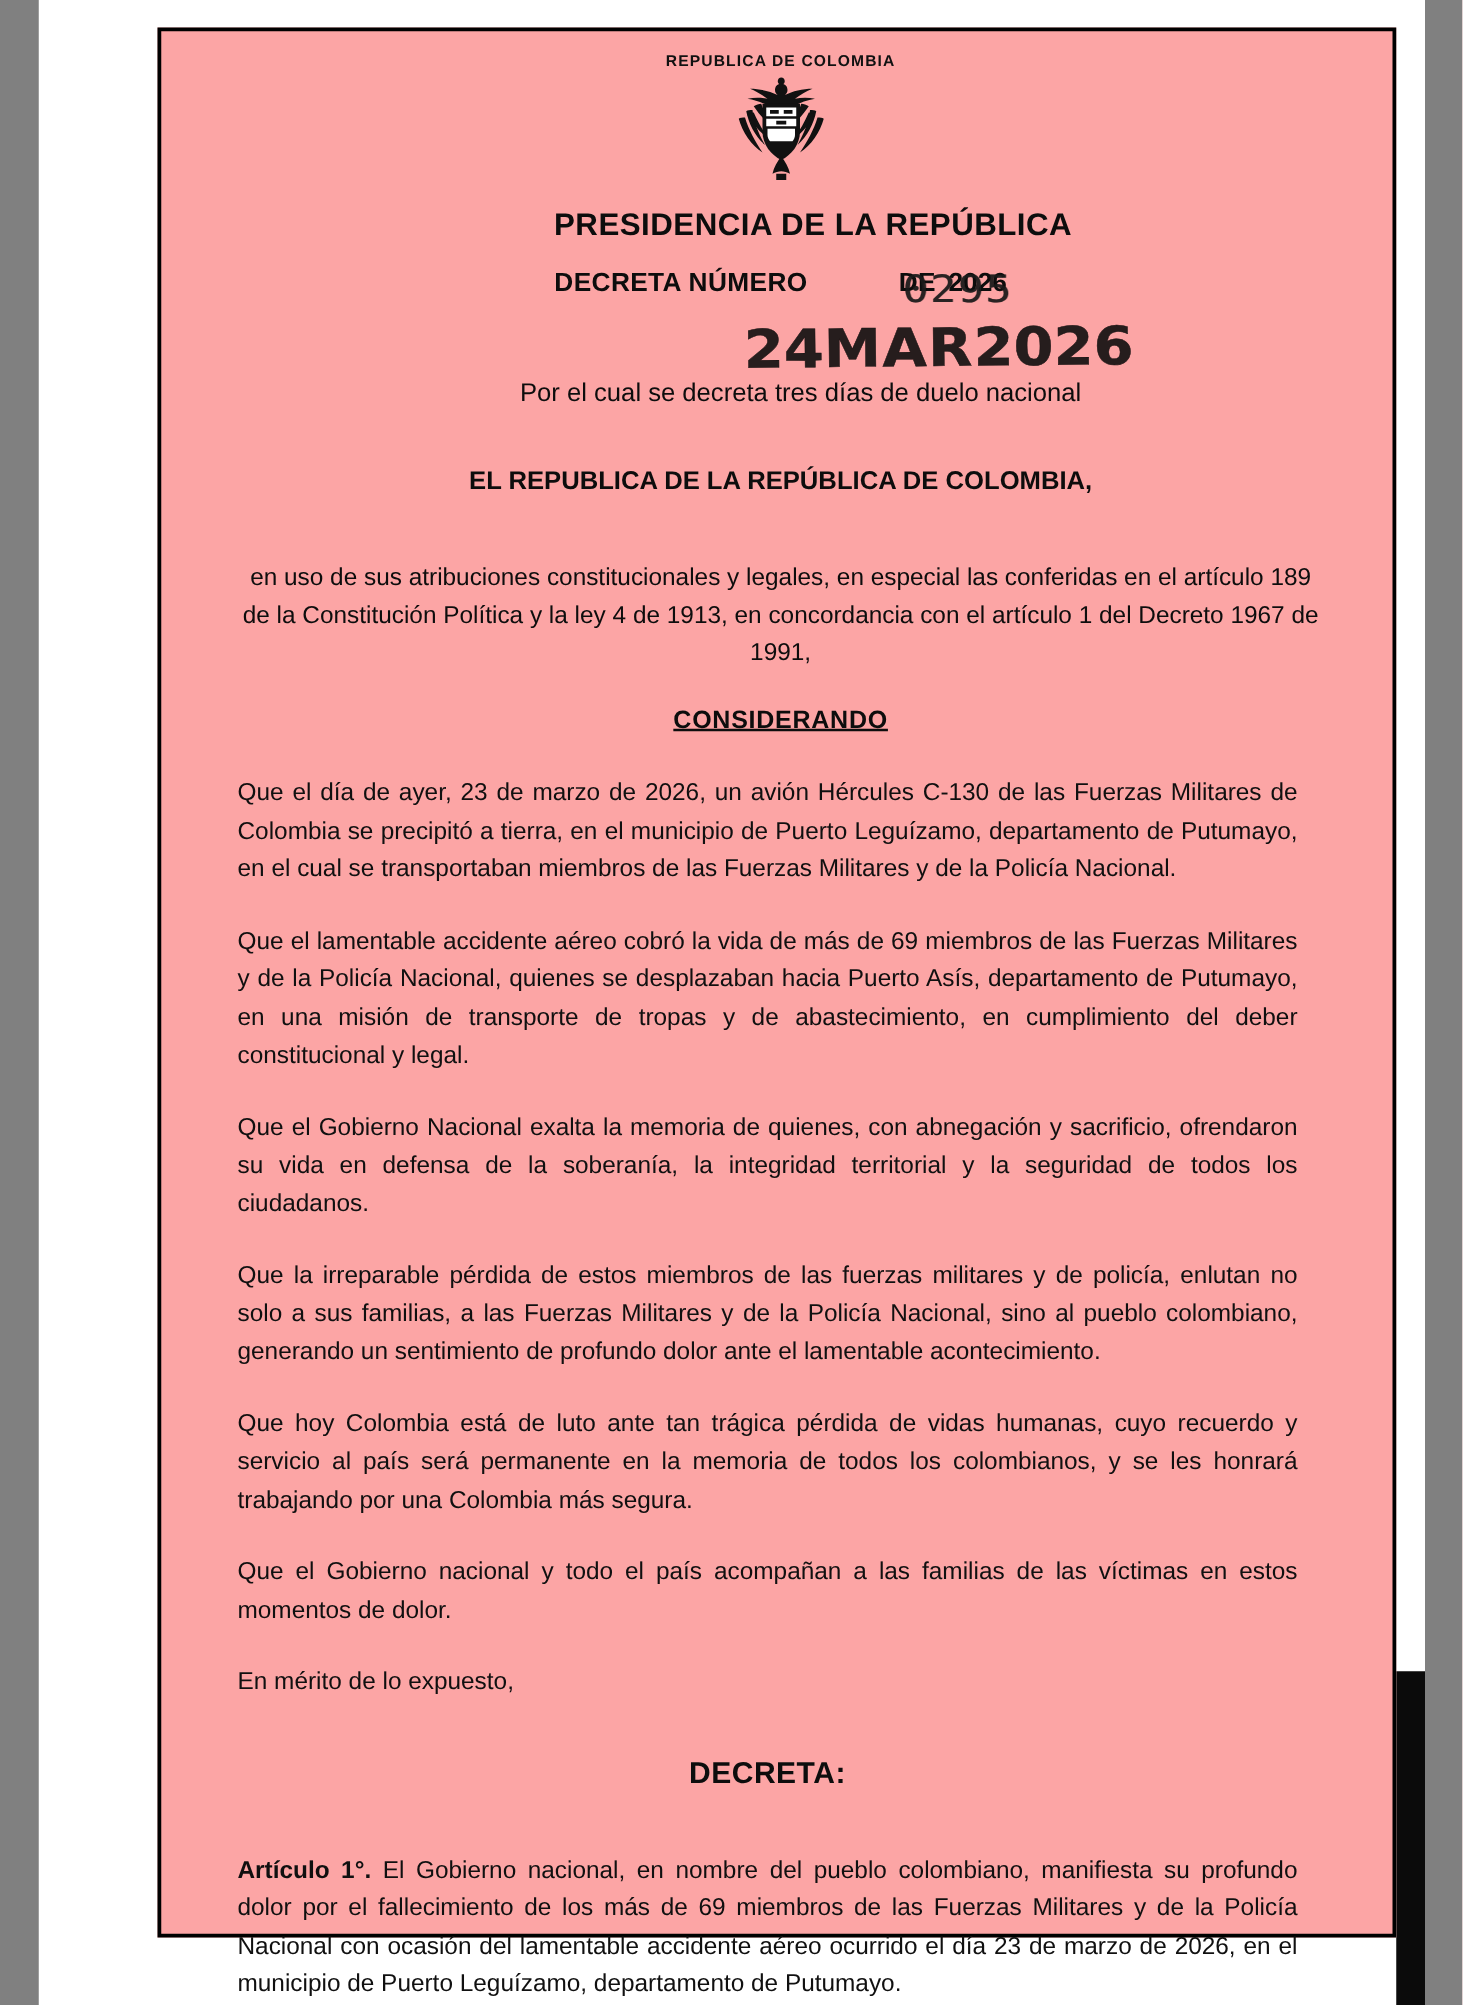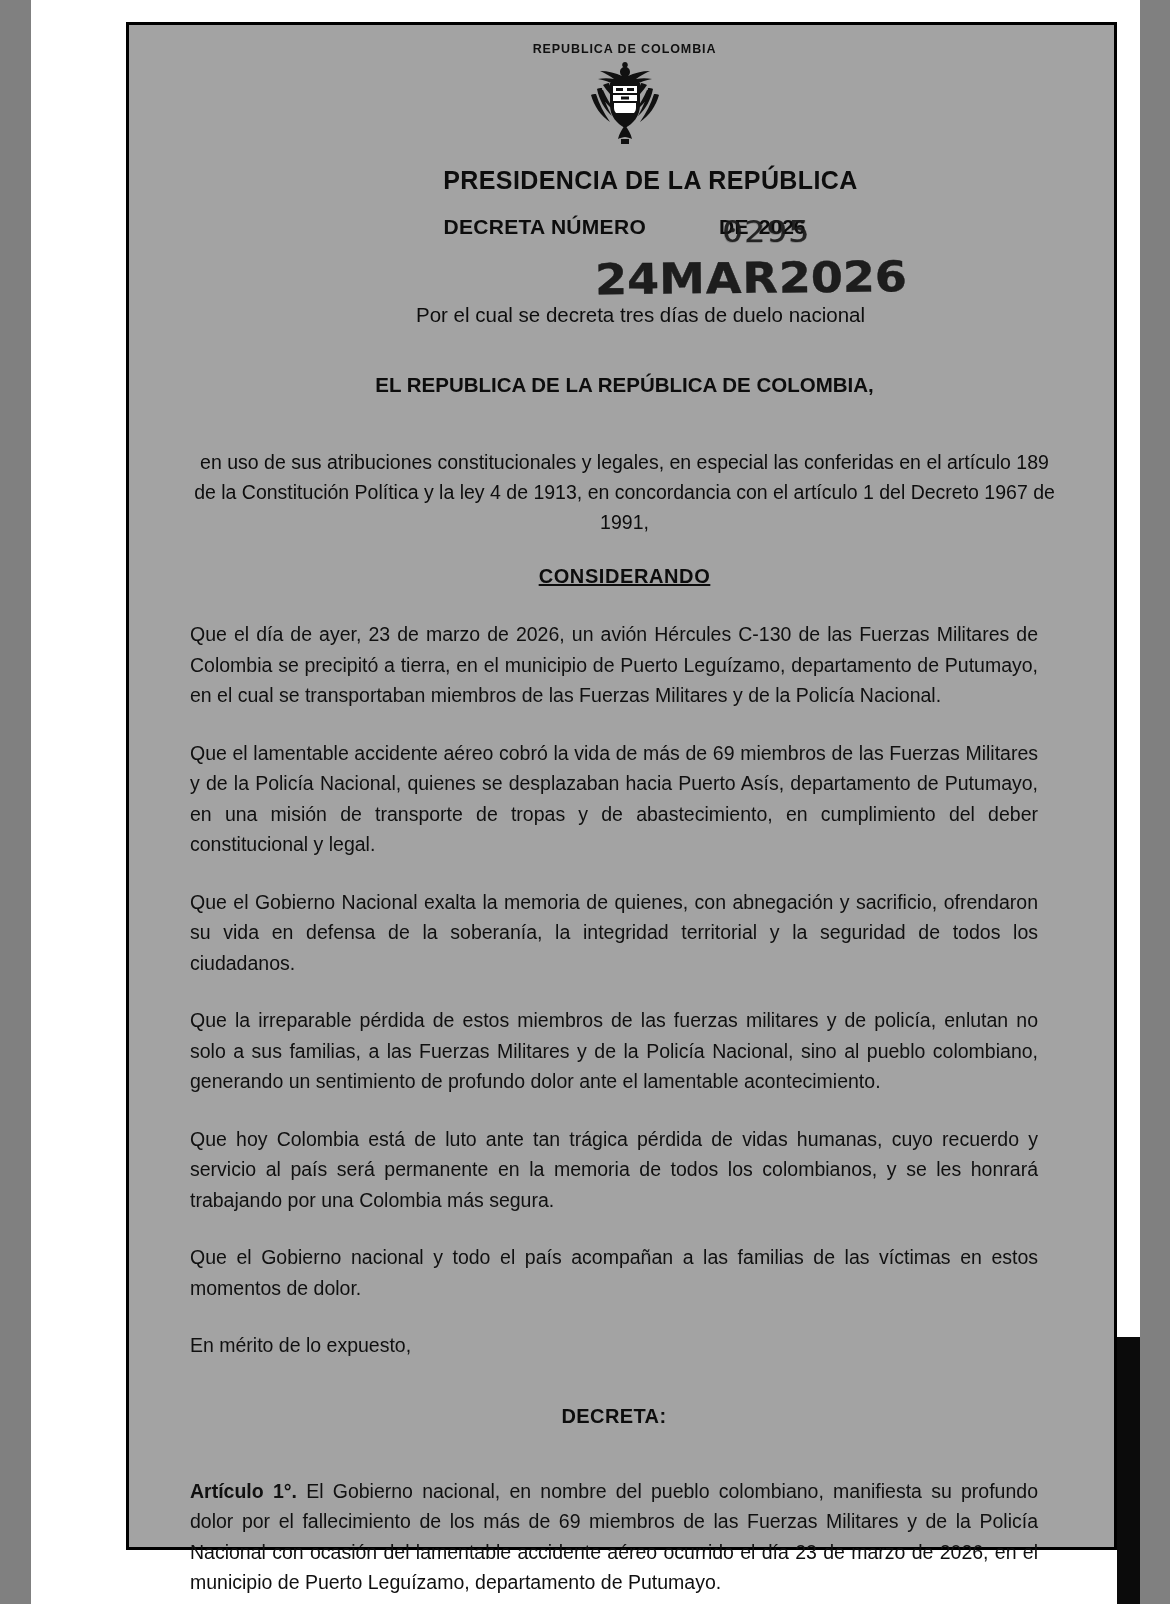--- a/index.html
+++ b/index.html
@@ -45,21 +45,21 @@
 
   
   .page-frame {
     position: absolute;
     left: 126px;
     top: 22px;
     width: 991px;
     height: 1528px;
     border: 3px solid #000000;
     box-sizing: border-box;
-    background: #a3a3a3;
+    background: #fca5a5;
   }
 
   .page-inner {
     position: absolute;
     left: 0; top: 0;
     width: 991px;
     height: 1528px;
   }
 
   
@@ -206,21 +206,21 @@
   }
   .para:last-child { margin-bottom: 0; }
 
   .merito {
     text-align: left;
   }
 
   .decreta {
     text-align: center;
     font-weight: bold;
-    font-size: 20px;
+    font-size: 24px;
     letter-spacing: 0.4px;
     margin: 44px 0 48px 0;
     color: #0d0d0d;
   }
 
   .articulo .art-label { font-weight: bold; margin-top: 48px; }
 </style>
 </head>
 <body>
 

